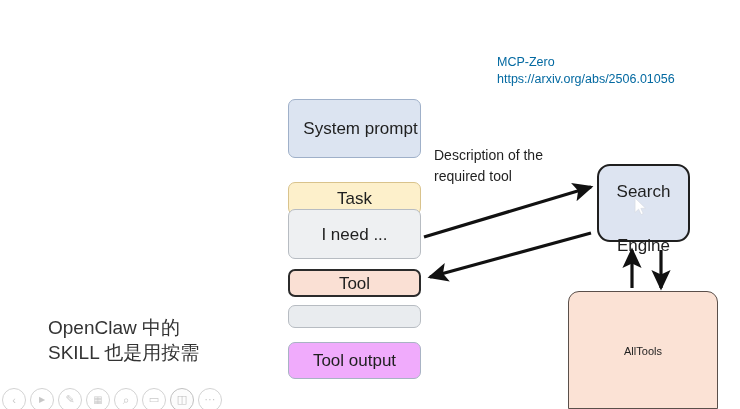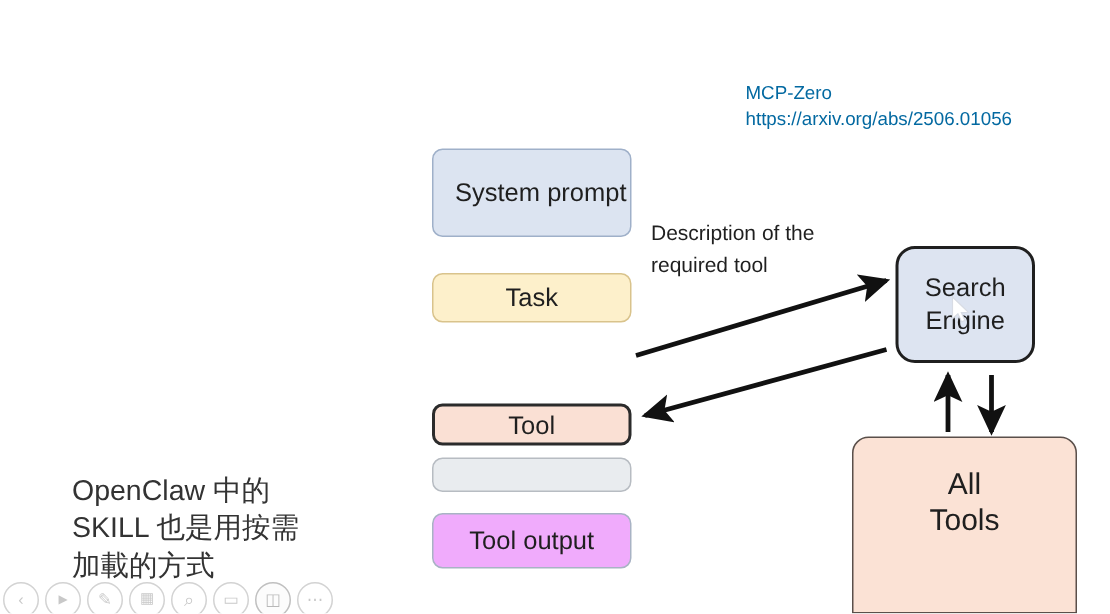--- a/index.html
+++ b/index.html
@@ -118,29 +118,29 @@
     left: 568px;
     top: 291px;
     width: 150px;
     height: 118px;
     box-sizing: border-box;
     background: #fbe2d5;
     border: 1.5px solid #5a4f4a;
     border-top-left-radius: 11px;
     border-top-right-radius: 11px;
     display: flex;
-    flex-direction: column;
+    flex-direction: row;
     align-items: center;
     justify-content: center;
     padding-bottom: 30px;
-    font-size: 20px;
+    font-size: 11px;
     line-height: 24px;
     color: #1f1f1f;
   }
-  #box-search span, #box-alltools span { display: block; text-align: center; }
+  #box-search span, #box-alltools span { display: block; text-align: center; margin-top: 32px; }
 
   
   #arrows {
     position: absolute;
     left: 0; top: 0;
     width: 740px; height: 409px;
     pointer-events: none;
   }
 
   
@@ -191,32 +191,32 @@
 
   <div id="citation">
     <span class="cite-line">MCP-Zero</span>
     <span class="cite-line">https://arxiv.org/abs/2506.01056</span>
   </div>
 
 
   <div class="note" id="note-skill">
     <span>OpenClaw 中的</span>
     <span>SKILL 也是用按需</span>
-    <span>加載的方式</span>
   </div>
 
   <div class="msgbox" id="box-system">
     <div>
       <span>System</span>
       <span>prompt</span>
     </div>
   </div>
 
   <div class="msgbox" id="box-task">Task</div>
 
+  <div class="msgbox" id="box-ineed">I need ...</div>
 
   <div class="msgbox" id="box-tool">Tool</div>
 
   <div class="msgbox" id="box-empty"></div>
 
   <div class="msgbox" id="box-output">Tool output</div>
 
   <div id="desc-label">
     <span>Description of the</span>
     <span>required tool</span>

